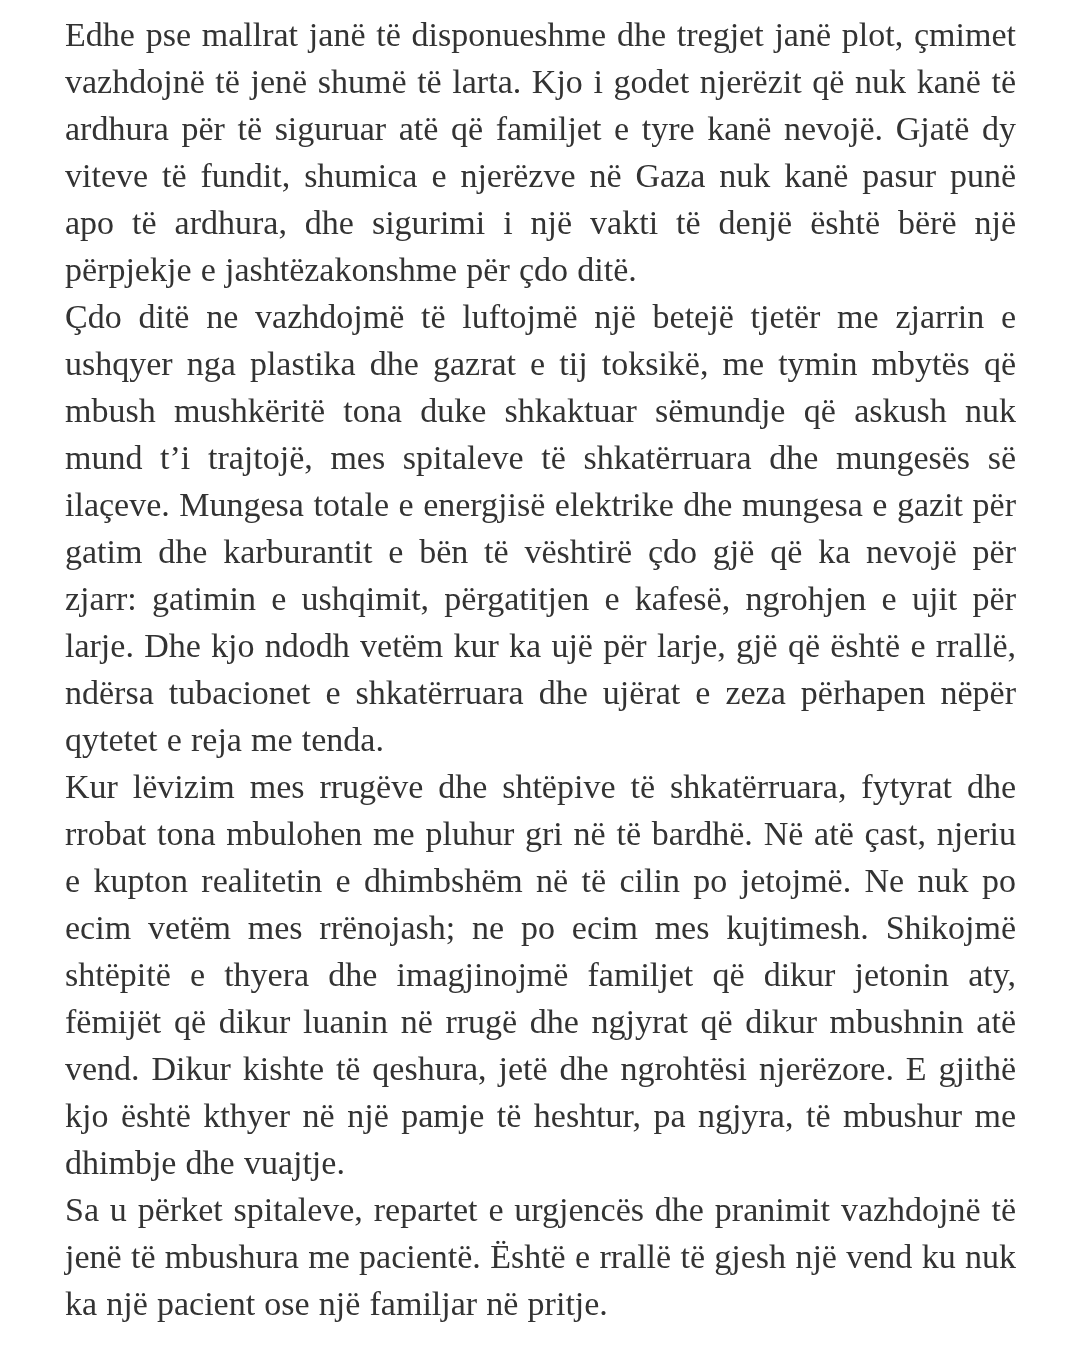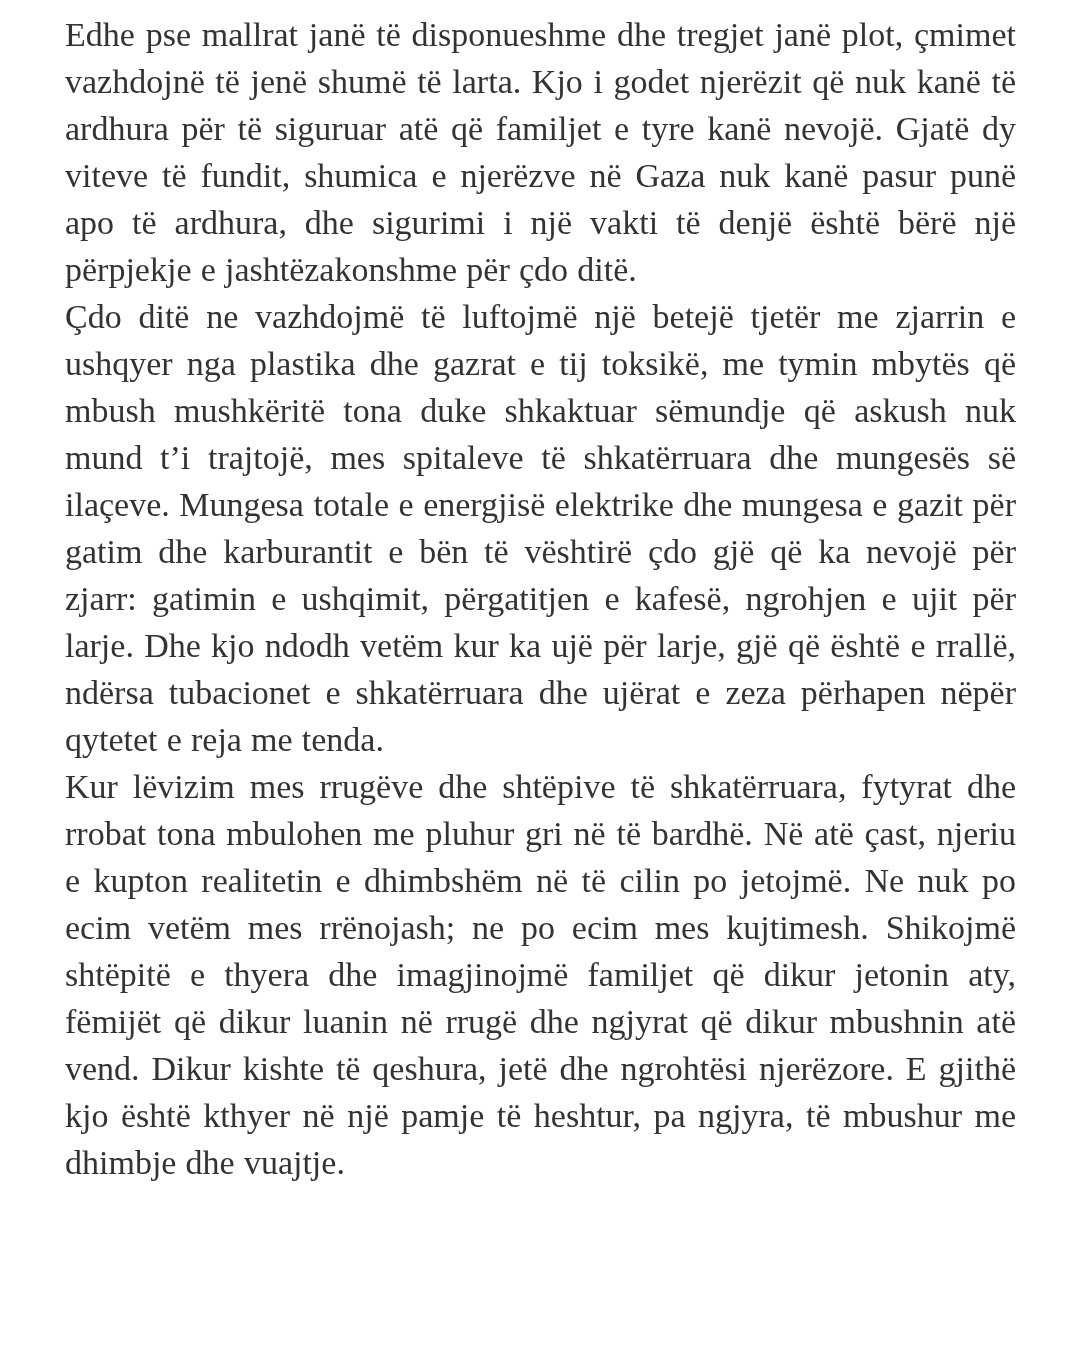--- a/index.html
+++ b/index.html
@@ -31,13 +31,14 @@
     word-spacing: 0.02em;
   }
 </style>
 </head>
 <body>
 
 <div class="page">
   <p>Edhe pse mallrat janë të disponueshme dhe tregjet janë plot, çmimet vazhdojnë të jenë shumë të larta. Kjo i godet njerëzit që nuk kanë të ardhura për të siguruar atë që familjet e tyre kanë nevojë. Gjatë dy viteve të fundit, shumica e njerëzve në Gaza nuk kanë pasur punë apo të ardhura, dhe sigurimi i një vakti të denjë është bërë një përpjekje e jashtëzakonshme për çdo ditë.</p>
   <p>Çdo ditë ne vazhdojmë të luftojmë një betejë tjetër me zjarrin e ushqyer nga plastika dhe gazrat e tij toksikë, me tymin mbytës që mbush mushkëritë tona duke shkaktuar sëmundje që askush nuk mund t’i trajtojë, mes spitaleve të shkatërruara dhe mungesës së ilaçeve. Mungesa totale e energjisë elektrike dhe mungesa e gazit për gatim dhe karburantit e bën të vështirë çdo gjë që ka nevojë për zjarr: gatimin e ushqimit, përgatitjen e kafesë, ngrohjen e ujit për larje. Dhe kjo ndodh vetëm kur ka ujë për larje, gjë që është e rrallë, ndërsa tubacionet e shkatërruara dhe ujërat e zeza përhapen nëpër qytetet e reja me tenda.</p>
   <p>Kur lëvizim mes rrugëve dhe shtëpive të shkatërruara, fytyrat dhe rrobat tona mbulohen me pluhur gri në të bardhë. Në atë çast, njeriu e kupton realitetin e dhimbshëm në të cilin po jetojmë. Ne nuk po ecim vetëm mes rrënojash; ne po ecim mes kujtimesh. Shikojmë shtëpitë e thyera dhe imagjinojmë familjet që dikur jetonin aty, fëmijët që dikur luanin në rrugë dhe ngjyrat që dikur mbushnin atë vend. Dikur kishte të qeshura, jetë dhe ngrohtësi njerëzore. E gjithë kjo është kthyer në një pamje të heshtur, pa ngjyra, të mbushur me dhimbje dhe vuajtje.</p>
+  <p>Sa u përket spitaleve, repartet e urgjencës dhe pranimit vazhdojnë të jenë të mbushura me pacientë. Është e rrallë të gjesh një vend ku nuk ka një pacient ose një familjar në pritje.</p>
 </div>
 
 </body></html>

